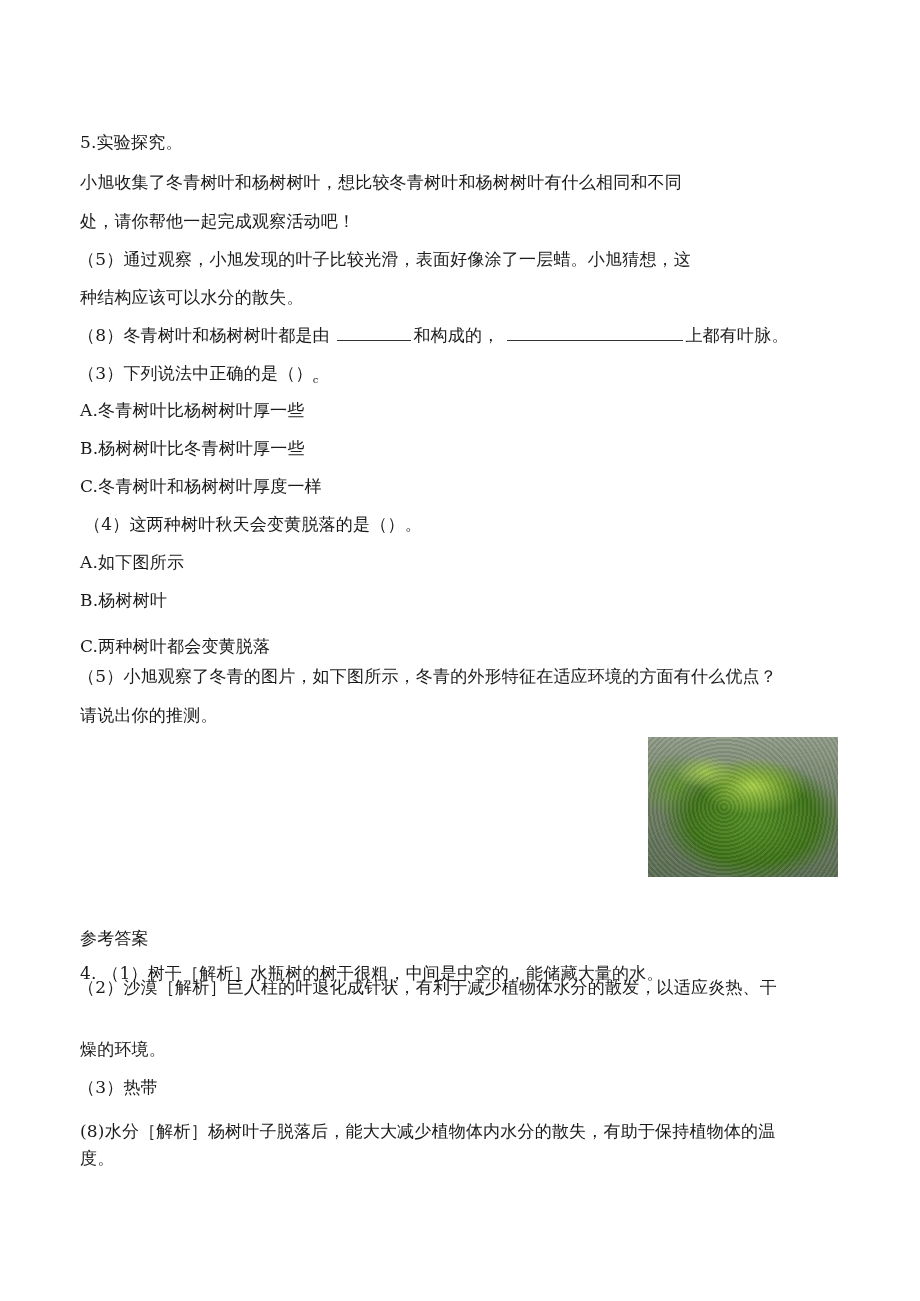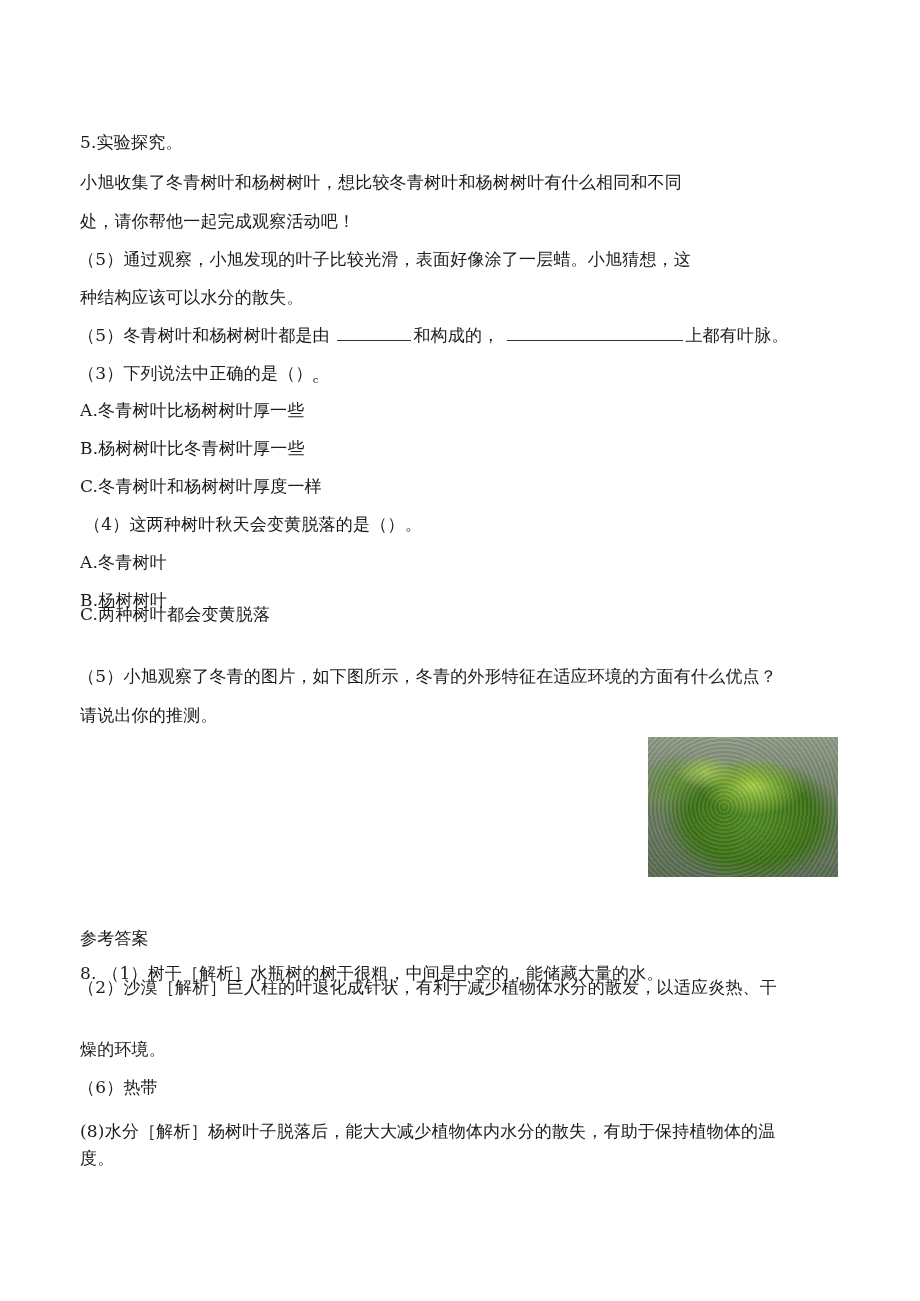--- a/index.html
+++ b/index.html
@@ -39,41 +39,41 @@
 
 <div class="line" style="top:131px">5.实验探究。</div>
 
 <div class="line" style="top:171px">小旭收集了冬青树叶和杨树树叶，想比较冬青树叶和杨树树叶有什么相同和不同</div>
 <div class="line" style="top:210px">处，请你帮他一起完成观察活动吧！</div>
 
 <div class="line" style="top:248px; left:78px">（5）通过观察，小旭发现的叶子比较光滑，表面好像涂了一层蜡。小旭猜想，这</div>
 <div class="line" style="top:286px">种结构应该可以水分的散失。</div>
 
 <div class="line" style="top:324px; left:78px">
-  <span>（5）冬青树叶和杨树树叶都是由 </span><span class="blank" style="width:74px"></span><span>和构成的，</span><span class="blank" style="width:176px; margin-left:8px"></span><span>上都有叶脉。</span>
+  <span>（8）冬青树叶和杨树树叶都是由 </span><span class="blank" style="width:74px"></span><span>和构成的，</span><span class="blank" style="width:176px; margin-left:8px"></span><span>上都有叶脉。</span>
 </div>
 
 <div class="line" style="top:362px; left:78px">
   <span>（3）下列说法中正确的是（）</span><span class="small-mark">c</span>
 </div>
 <div class="line" style="top:399px">A.冬青树叶比杨树树叶厚一些</div>
 <div class="line" style="top:437px">B.杨树树叶比冬青树叶厚一些</div>
 <div class="line" style="top:475px">C.冬青树叶和杨树树叶厚度一样</div>
 
 <div class="line" style="top:513px; left:84px">
   <span>（4）这两种树叶秋天会变黄脱落的是（）</span><span>。</span>
 </div>
-<div class="line" style="top:551px">A.冬青树叶</div>
+<div class="line" style="top:551px">A.如下图所示</div>
 <div class="line" style="top:589px">B.杨树树叶</div>
-<div class="line" style="top:603px">C.两种树叶都会变黄脱落</div>
+<div class="line" style="top:635px">C.两种树叶都会变黄脱落</div>
 
 <div class="line" style="top:665px; left:78px">（5）小旭观察了冬青的图片，如下图所示，冬青的外形特征在适应环境的方面有什么优点？</div>
 <div class="line" style="top:704px">请说出你的推测。</div>
 
 <div class="photo"></div>
 
 <div class="line" style="top:927px">参考答案</div>
-<div class="line" style="top:962px">8. （1）树干［解析］水瓶树的树干很粗，中间是中空的，能储藏大量的水。</div>
+<div class="line" style="top:962px">4. （1）树干［解析］水瓶树的树干很粗，中间是中空的，能储藏大量的水。</div>
 <div class="line" style="top:976px; left:78px">（2）沙漠［解析］巨人柱的叶退化成针状，有利于减少植物体水分的散发，以适应炎热、干</div>
 <div class="line" style="top:1038px">燥的环境。</div>
-<div class="line" style="top:1076px; left:78px">（6）热带</div>
+<div class="line" style="top:1076px; left:78px">（3）热带</div>
 <div class="line" style="top:1120px">(8)水分［解析］杨树叶子脱落后，能大大减少植物体内水分的散失，有助于保持植物体的温</div>
 <div class="line" style="top:1147px">度。</div>
 
 </body></html>

